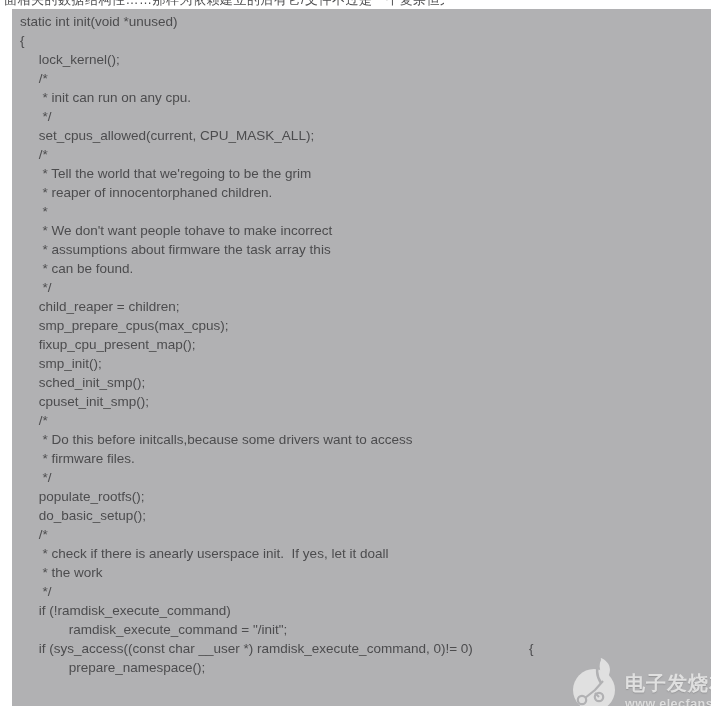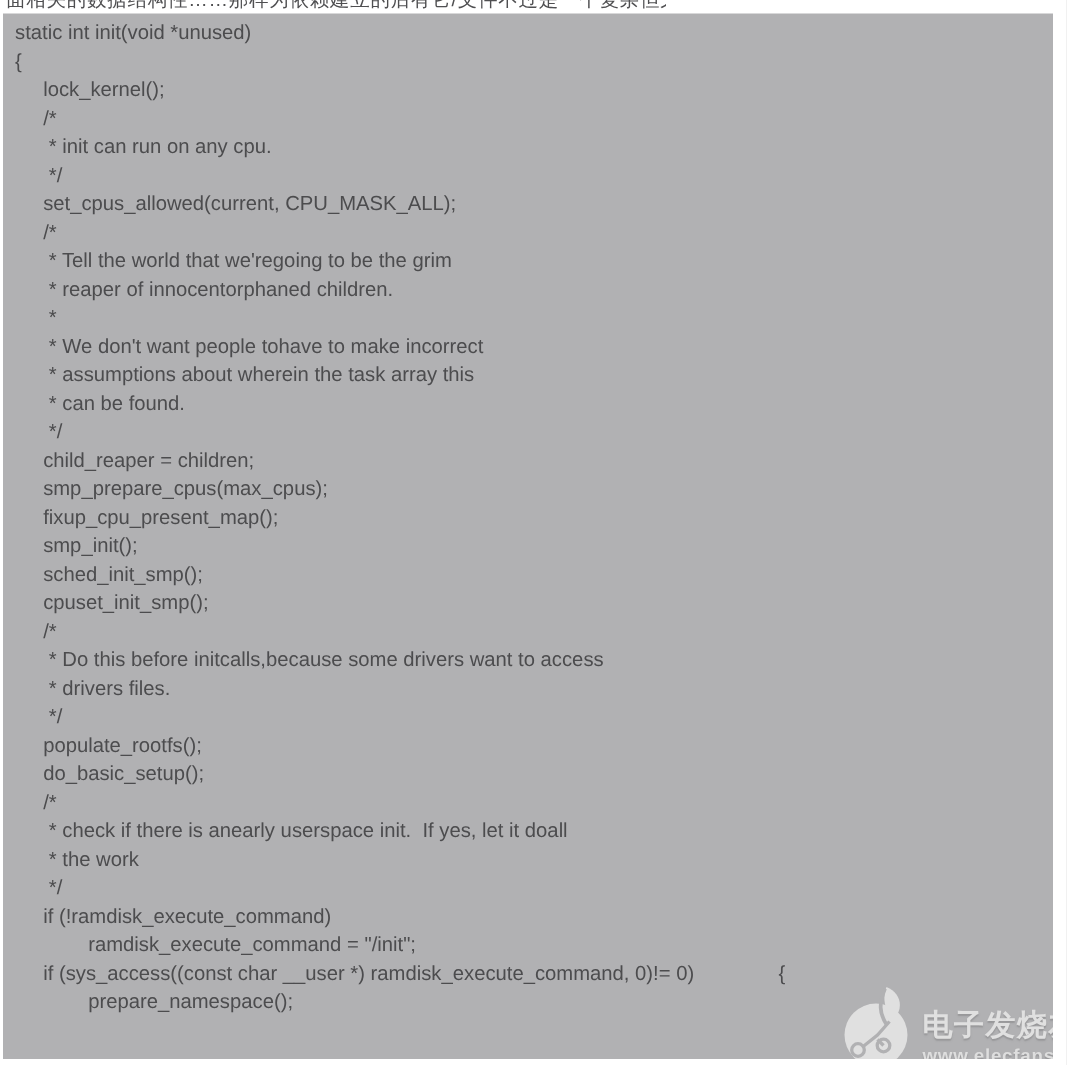--- a/index.html
+++ b/index.html
@@ -25,21 +25,21 @@
     display: block;
     margin-top: -9px;
     font-size: 13px;
     letter-spacing: 0.5px;
     color: #4f4f51;
     white-space: nowrap;
   }
   
   .code-block {
     position: absolute;
-    left: 2px; top: 9px;
+    left: 12px; top: 9px;
     width: 700px; height: 697px;
     background: #b1b1b3;
     overflow: hidden;
     padding: 3px 0 0 8px;
   }
   .code-line {
     white-space: pre;
     font-family: "Liberation Sans", "DejaVu Sans", sans-serif;
     font-size: 13.5px;
     line-height: 19px;
@@ -89,32 +89,32 @@
         <div class="code-line">     lock_kernel();</div>
         <div class="code-line">     /*</div>
         <div class="code-line">      * init can run on any cpu.</div>
         <div class="code-line">      */</div>
         <div class="code-line">     set_cpus_allowed(current, CPU_MASK_ALL);</div>
         <div class="code-line">     /*</div>
         <div class="code-line">      * Tell the world that we'regoing to be the grim</div>
         <div class="code-line">      * reaper of innocentorphaned children.</div>
         <div class="code-line">      *</div>
         <div class="code-line">      * We don't want people tohave to make incorrect</div>
-        <div class="code-line">      * assumptions about wherein the task array this</div>
+        <div class="code-line">      * assumptions about firmware the task array this</div>
         <div class="code-line">      * can be found.</div>
         <div class="code-line">      */</div>
         <div class="code-line">     child_reaper = children;</div>
         <div class="code-line">     smp_prepare_cpus(max_cpus);</div>
         <div class="code-line">     fixup_cpu_present_map();</div>
         <div class="code-line">     smp_init();</div>
         <div class="code-line">     sched_init_smp();</div>
         <div class="code-line">     cpuset_init_smp();</div>
         <div class="code-line">     /*</div>
         <div class="code-line">      * Do this before initcalls,because some drivers want to access</div>
-        <div class="code-line">      * drivers files.</div>
+        <div class="code-line">      * firmware files.</div>
         <div class="code-line">      */</div>
         <div class="code-line">     populate_rootfs();</div>
         <div class="code-line">     do_basic_setup();</div>
         <div class="code-line">     /*</div>
         <div class="code-line">      * check if there is anearly userspace init.  If yes, let it doall</div>
         <div class="code-line">      * the work</div>
         <div class="code-line">      */</div>
         <div class="code-line">     if (!ramdisk_execute_command)</div>
         <div class="code-line">             ramdisk_execute_command = "/init";</div>
         <div class="code-line">     if (sys_access((const char __user *) ramdisk_execute_command, 0)!= 0)               {</div>

